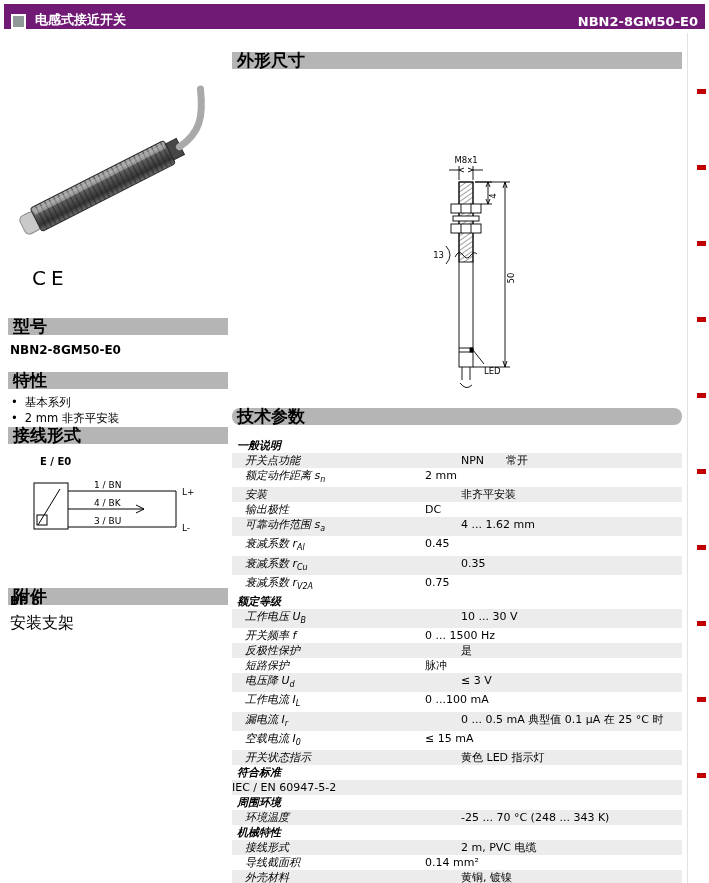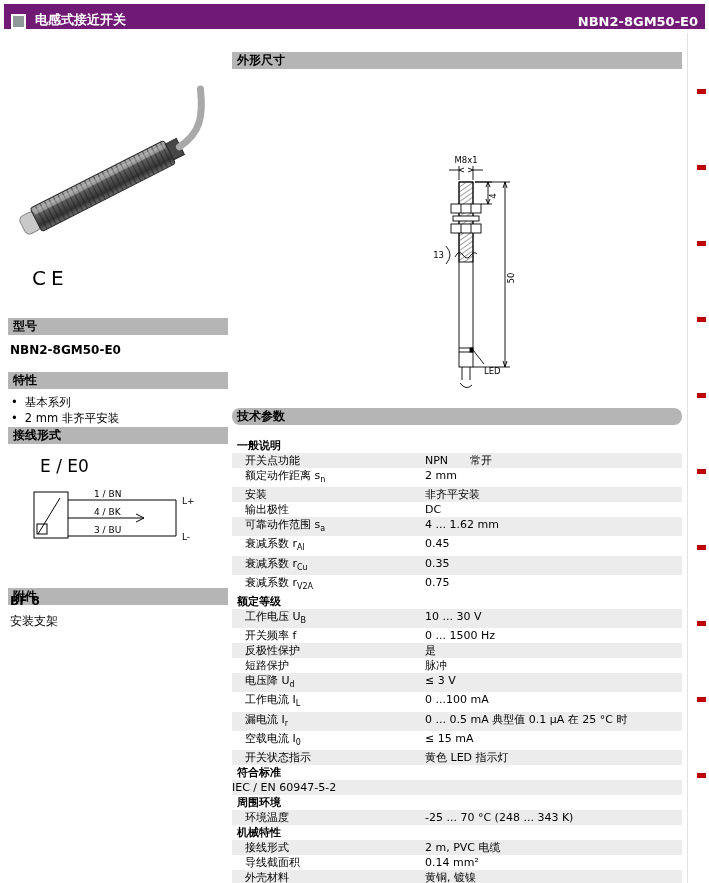--- a/index.html
+++ b/index.html
@@ -14,52 +14,52 @@
     position: absolute; left: 4px; top: 4px; right: 4px; height: 25px;
     background: #701a75; color: #fff; display: flex; align-items: flex-end;
     padding: 0 7px;
   }
   .topbar .logo { width: 15px; height: 15px; border: 2px solid #fff; background: #8f9a98; margin-right: 9px; flex: none; }
   .topbar .title { font-weight: bold; font-size: 13px; flex: 1; }
   .topbar .model { font-weight: bold; font-size: 13px; }
 
   
   .sec-bar {
-    background: #b5b5b5; font-weight: bold; font-size: 12px;
+    background: #b5b5b5; font-weight: bold; font-size: 17px;
     height: 17px; line-height: 16px; padding: 0 5px;
     position: absolute; left: 0; right: 0;
   }
 
   
   .left-col { position: absolute; left: 8px; top: 52px; width: 220px; height: 700px; }
   .photo { position: absolute; top: 0; left: 0; width: 220px; height: 212px; }
   .ce { position: absolute; top: 214px; left: 24px; font-size: 20px; letter-spacing: 5px; }
   .model-bar { top: 266px; }
   .model-value { position: absolute; top: 291px; left: 2px; font-weight: bold; font-size: 12px; }
   .features-bar { top: 320px; }
   .feature-list { position: absolute; top: 342px; left: 3px; }
   .feature-item { display: flex; gap: 7px; line-height: 16px; font-size: 11.5px; }
   .connection-bar { top: 375px; }
   .wiring { position: absolute; top: 400px; left: 18px; width: 200px; }
-  .diagram-label { font-size: 17px; margin: 4px 0 8px 14px; }
+  .diagram-label { font-size: 10px; margin: 4px 0 8px 14px; font-weight: bold; }
   .accessories-bar { top: 536px; }
   .accessory-list { position: absolute; top: 542px; left: 2px; }
   .acc-name { font-weight: bold; font-size: 12px; margin-bottom: 5px; }
-  .acc-desc { font-size: 12px; }
+  .acc-desc { font-size: 16px; }
 
   
   .right-col { position: absolute; left: 232px; top: 52px; width: 450px; height: 825px; }
   .dims-bar { top: 0; }
   .dim-drawing { position: absolute; top: 100px; left: 172px; width: 150px; height: 260px; }
   .specs-bar { top: 356px; border-radius: 8px; }
   .specs-table { position: absolute; top: 386px; left: 0; right: 0; }
   .spec-row { display: flex; min-height: 15px; line-height: 15px; font-size: 11px; }
-  .spec-row.alt { background: #ececec; }
+  .spec-row.alt { background: #ececec; gap: 36px; }
   .spec-row.section .spec-label { font-weight: bold; padding-left: 5px; width: 100%; }
-  .spec-label { width: 193px; flex: none; padding-left: 13px; white-space: nowrap; }
+  .spec-label { width: 193px; flex: none; padding-left: 13px; white-space: nowrap; font-style: italic; }
   .spec-value { flex: 1; white-space: nowrap; }
   .spec-value .v2 { margin-left: 22px; }
   sub { font-size: 8px; vertical-align: sub; }
 
   
   .right-margin { position: absolute; top: 33px; right: 0; bottom: 0; width: 22px; border-left: 1px solid #e2e2e2; }
   .right-margin .mark { position: absolute; left: 9px; width: 9px; height: 5px; background: #c00000; }
 
   svg text { font-family: "DejaVu Sans", "Liberation Sans", sans-serif; fill: #000; }
 </style>

